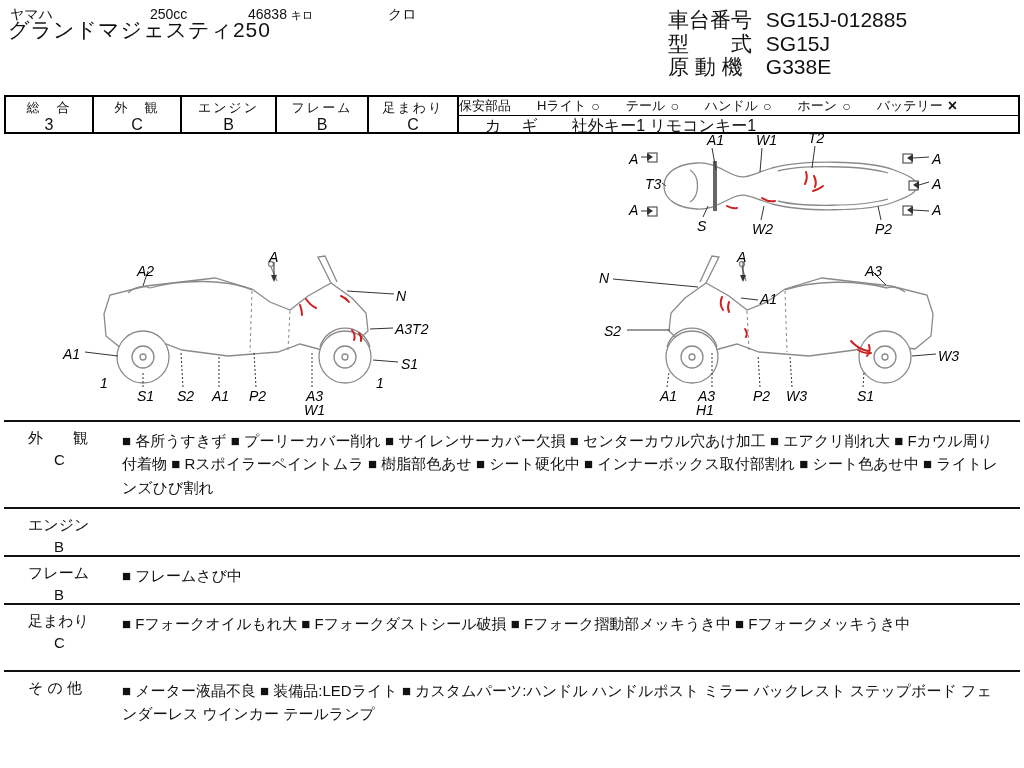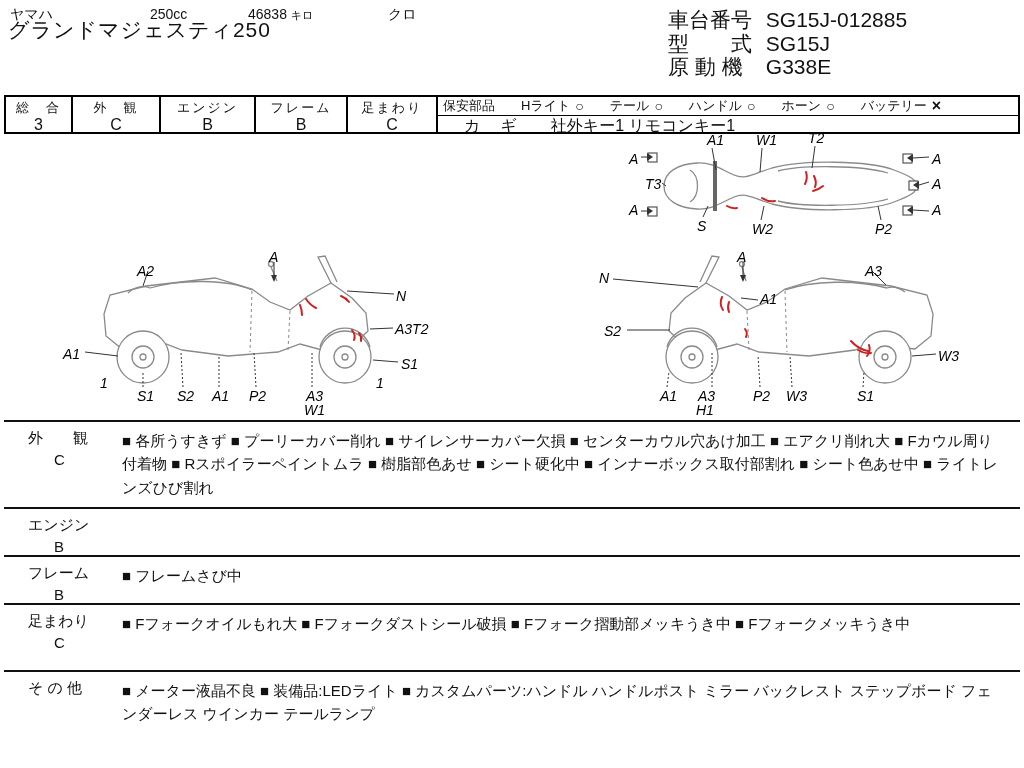--- a/index.html
+++ b/index.html
@@ -15,21 +15,21 @@
   .hdr-right-row { position:absolute; left:668px; font-size:21px; white-space:nowrap; }
   .hr-label { display:inline-block; min-width:92px; }
   
   .score-strip { position:absolute; left:4px; top:95px; width:1016px; height:39px;
     border:2px solid #000; box-sizing:border-box; display:flex; background:#fff; }
   .score-cell { border-right:2px solid #000; box-sizing:border-box; display:flex;
     flex-direction:column; justify-content:space-between; padding:2px 0 1px 0; }
   .score-cell .lbl { font-size:13px; text-align:center; letter-spacing:2px; }
   .score-cell .val { font-size:16px; text-align:center; line-height:1; }
   .safety-box { flex:1; display:flex; flex-direction:column; box-sizing:border-box; }
-  .safety-row1 { flex:1; display:flex; align-items:center; border-bottom:1px solid #000; font-size:13px; padding-left:5px; white-space:nowrap; }
+  .safety-row1 { flex:1; display:flex; align-items:center; border-bottom:1px solid #000; font-size:13px; white-space:nowrap; }
   .safety-row2 { flex:1; display:flex; align-items:center; font-size:16px; white-space:nowrap; }
   .sf-item { margin-left:26px; display:inline-flex; align-items:center; }
   .mark { margin-left:5px; font-size:14px; }
   .mark.cross { font-weight:bold; font-size:16px; }
   .key-label { margin-left:26px; letter-spacing:2px; }
   .key-value { margin-left:32px; }
   
   .diagram-svg { position:absolute; left:0; top:0; }
   .dmg-label { position:absolute; font-size:14px; color:#000; white-space:nowrap; line-height:1;font-style:italic; }
   
@@ -60,21 +60,21 @@
       <span class="hr-label">型　　式</span>
       <span>SG15J</span>
     </div>
     <div class="hdr-right-row" style="top:53px;">
       <span class="hr-label">原 動 機</span>
       <span>G338E</span>
     </div>
   </div>
 
   <div class="score-strip">
-    <div class="score-cell" style="width:67px;">
+    <div class="score-cell" style="width:88px;">
       <div class="lbl">総　合</div>
       <div class="val">3</div>
     </div>
     <div class="score-cell" style="width:88px;">
       <div class="lbl">外　観</div>
       <div class="val">C</div>
     </div>
     <div class="score-cell" style="width:95px;">
       <div class="lbl">エンジン</div>
       <div class="val">B</div>

